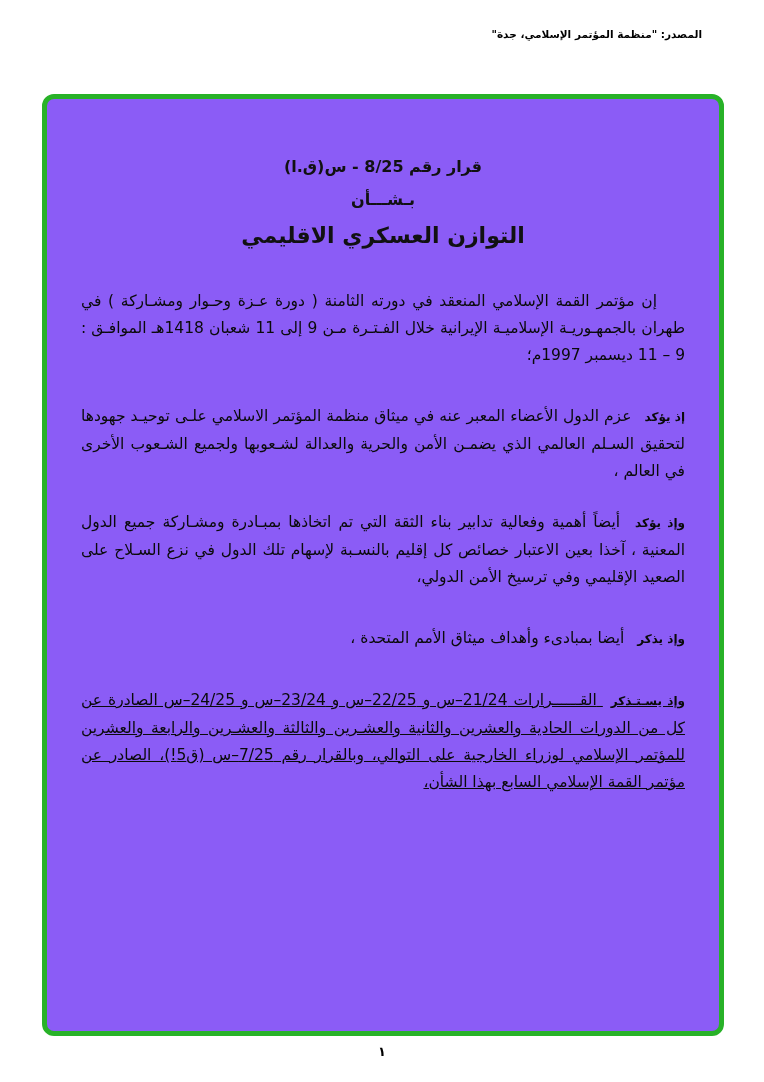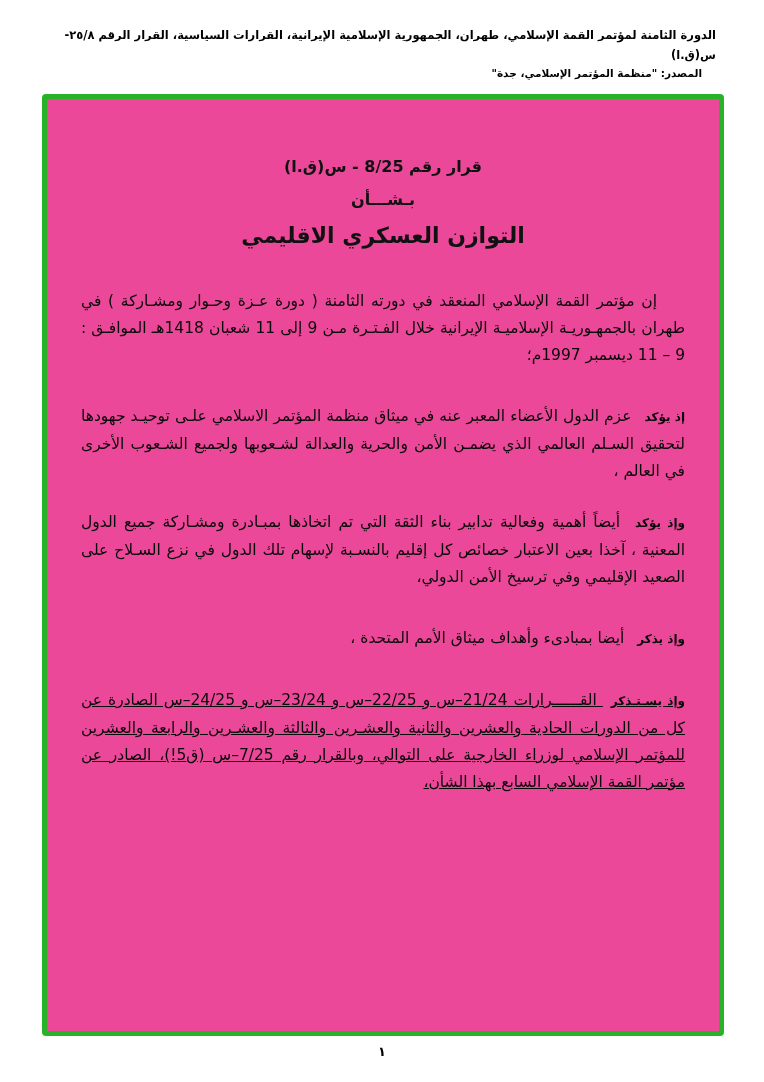--- a/index.html
+++ b/index.html
@@ -31,23 +31,23 @@
     margin-top: 2px;
     color: #000;
   }
   .frame {
     position: absolute;
     left: 42px;
     top: 94px;
     width: 682px;
     height: 942px;
     border: 5px solid #28b228;
-    border-radius: 4px;
+    border-radius: 12px;
     padding: 58px 34px 20px 34px;
-    background: #ec4899;
+    background: #8b5cf6;
   }
   .titles {
     text-align: center;
     direction: rtl;
   }
   .title-1 {
     font-size: 16px;
     font-weight: bold;
     letter-spacing: 1px;
     margin-bottom: 14px;
@@ -96,21 +96,20 @@
     text-align: center;
     font-size: 13px;
     font-weight: bold;
     color: #000;
   }
 </style>
 </head>
 <body>
 
 <header class="doc-header">
-  <div class="h-line1">الدورة الثامنة لمؤتمر القمة الإسلامي، طهران، الجمهورية الإسلامية الإيرانية، القرارات السياسية، القرار الرقم ٢٥/٨-س(ق.ا)</div>
   <div class="h-line2">المصدر:  "منظمة المؤتمر الإسلامي، جدة"</div>
 </header>
 
 <div class="frame">
   <div class="titles">
     <div class="title-1">قرار رقم 8/25 - س(ق.ا)</div>
     <div class="title-2">بـشـــأن</div>
     <div class="title-3">التوازن العسكري الاقليمي</div>
   </div>
 

